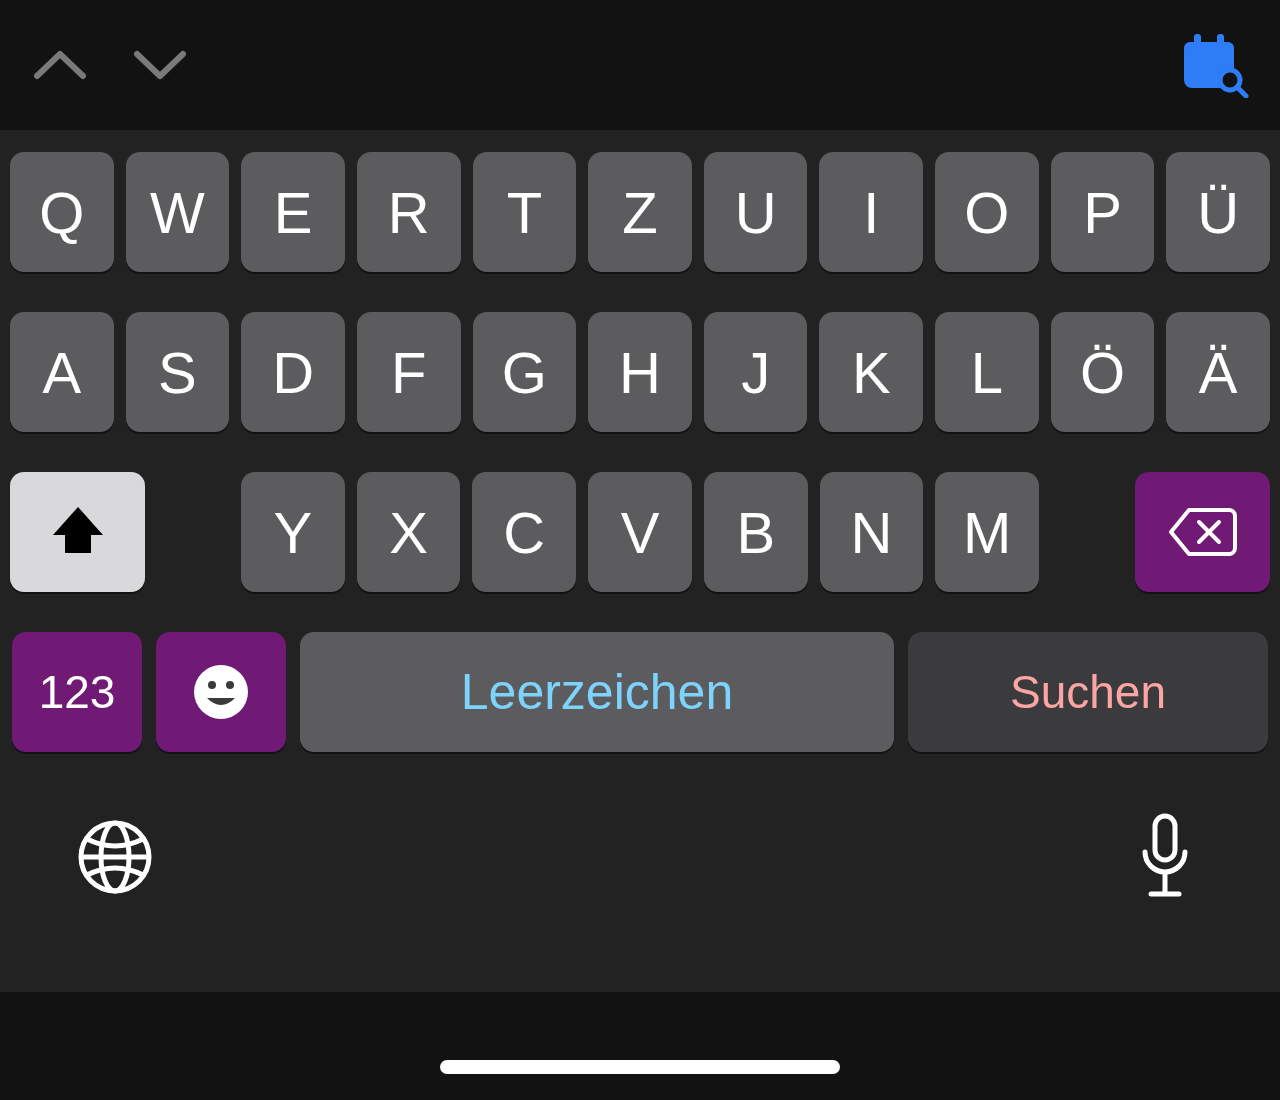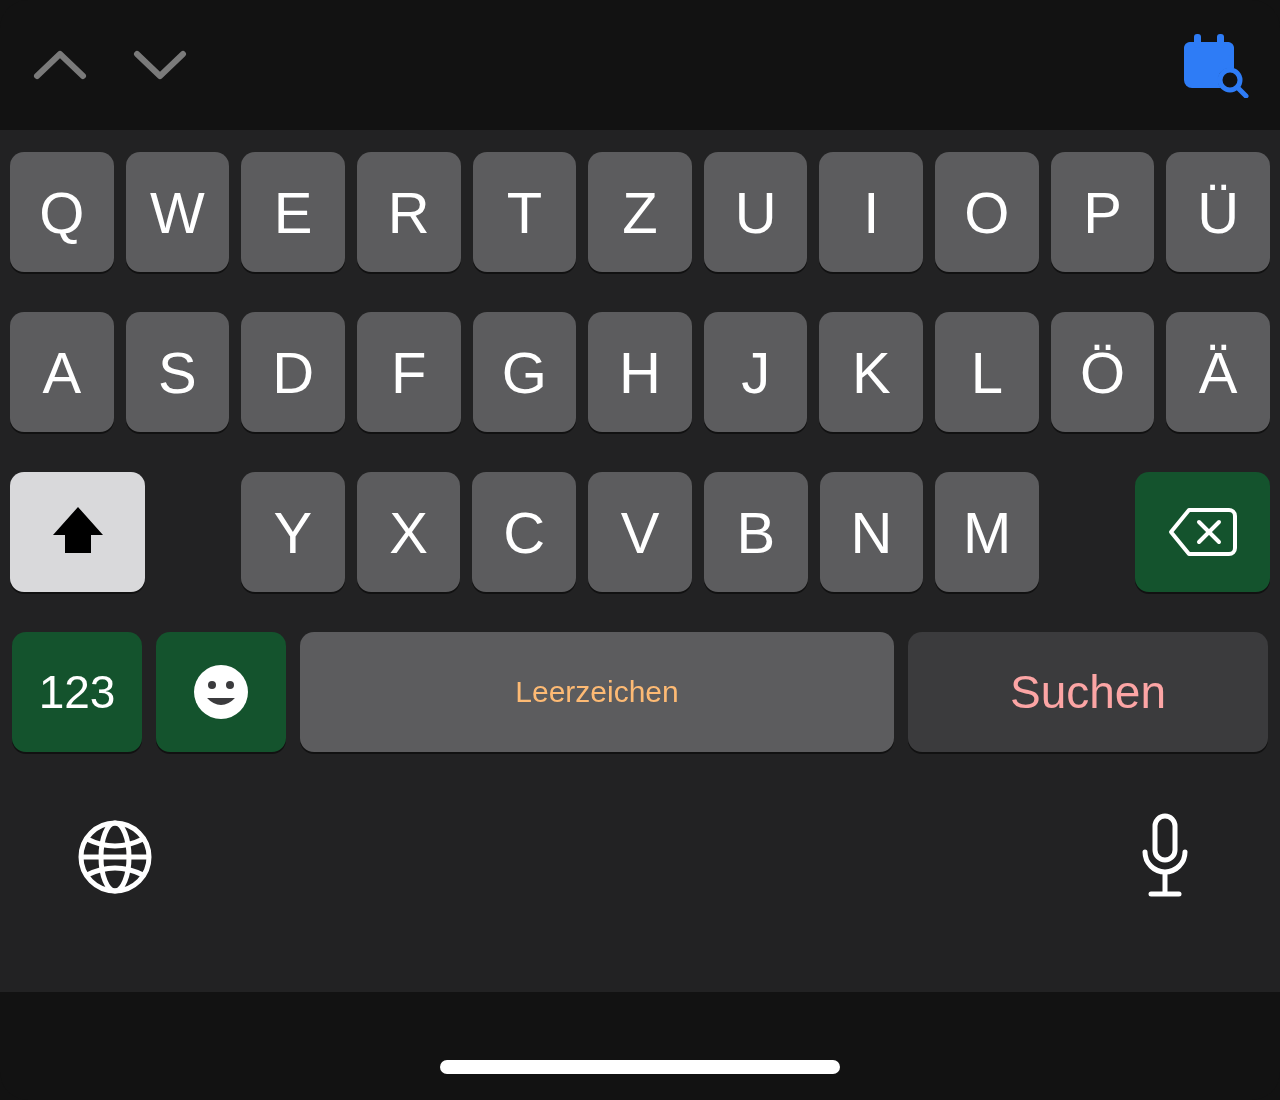--- a/index.html
+++ b/index.html
@@ -62,39 +62,39 @@
     height: 120px;
     display: flex;
     align-items: center;
     justify-content: center;
     font-size: 58px;
     font-weight: 400;
     box-shadow: 0 2px 0 rgba(0,0,0,0.5);
     flex: 1 1 0;
   }
   .key.fn {
-    background: #14532d;
+    background: #701a75;
   }
   .key.shift {
     background: #d9d9db;
     color: #000;
   }
 
   
   .row3 { gap: 12px; }
   .shift-key { flex: 0 0 135px; }
   .gap3 { flex: 0 0 72px; }
   .midkeys { display:flex; gap:12px; flex: 1 1 0; }
   .backspace-key { flex: 0 0 135px; }
 
   
   .row4 { gap: 14px; padding: 0 2px; }
   .k123 { flex: 0 0 130px; font-size: 46px; }
   .kemoji { flex: 0 0 130px; }
-  .kspace { flex: 1 1 auto; background:#5c5c5e; font-size: 30px; color:#fdba74; }
+  .kspace { flex: 1 1 auto; background:#5c5c5e; font-size: 50px; color:#7dd3fc; }
   .ksearch { flex: 0 0 360px; background:#3b3b3d; font-size: 46px; color:#fca5a5; }
 
   
   .sysrow {
     height: 230px;
     display: flex;
     align-items: center;
     justify-content: space-between;
     padding: 0 70px 40px 70px;
     background: #222223;

